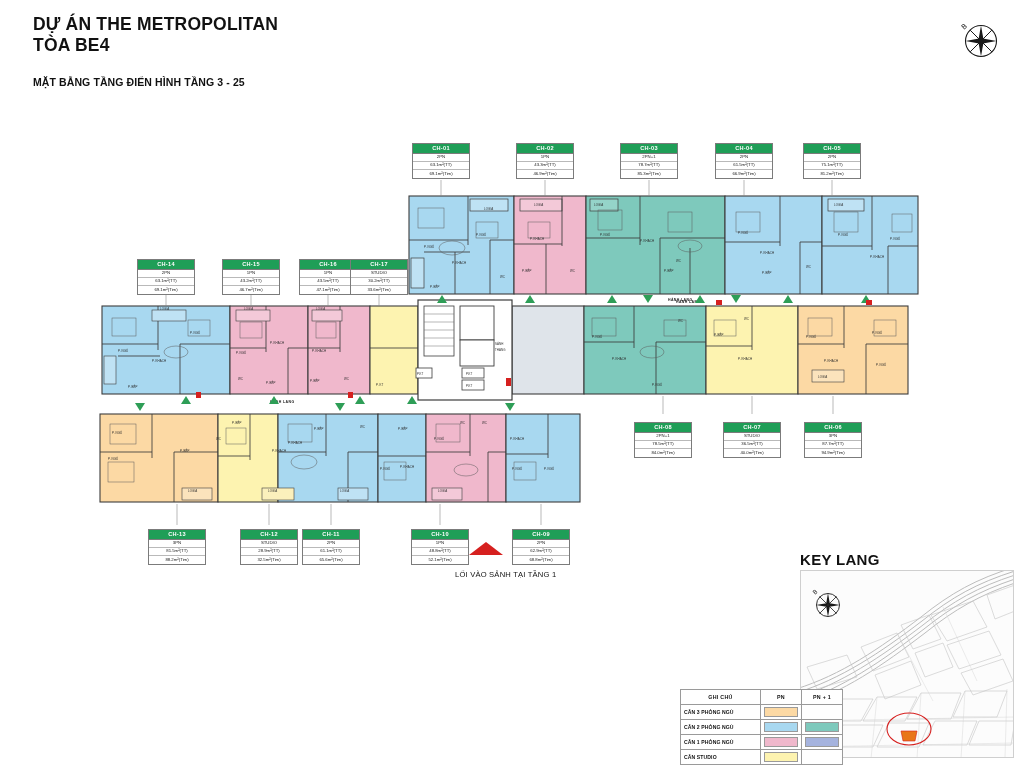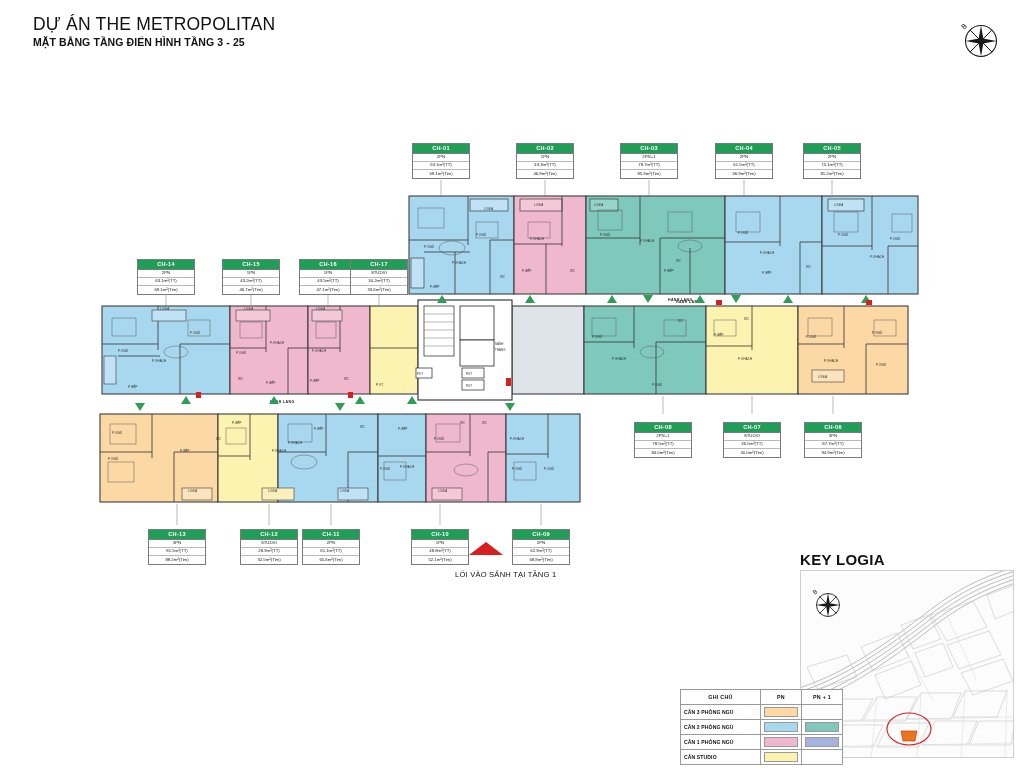--- a/index.html
+++ b/index.html
@@ -7,23 +7,23 @@
     width: 1024px; height: 768px;
     background: #ffffff;
     font-family: "Liberation Sans", sans-serif;
     position: relative;
     overflow: hidden;
     color: #111;
   }
 
   
   #title-block { position: absolute; left: 33px; top: 14px; }
-  #title-block .l1 { font-size: 17.5px; font-weight: normal; letter-spacing: .2px; line-height: 21px; }
+  #title-block .l1 { font-size: 17.5px; font-weight: bold; letter-spacing: .2px; line-height: 21px; }
   #title-block .l2 { font-size: 17.5px; font-weight: bold; letter-spacing: .2px; line-height: 21px; }
-  #title-block .l3 { font-size: 10.5px; font-weight: bold; letter-spacing: .1px; margin-top: 1px; }
+  #title-block .l3 { font-size: 10.5px; font-weight: bold; letter-spacing: .1px; margin-top: 20px; }
 
   
   #compass-top { position: absolute; left: 953px; top: 14px; width: 52px; height: 52px; }
 
   
   .unit-label {
     position: absolute;
     width: 58px;
     border: 1px solid #7b7b7b;
     background: #ffffff;
@@ -91,20 +91,21 @@
 
   
   .rm { font-size: 2.9px; fill: #2b2b2b; font-family: "Liberation Sans", sans-serif; letter-spacing: .1px; }
   .rmb { font-size: 3.5px; fill: #1a1a1a; font-weight: bold; font-family: "Liberation Sans", sans-serif; letter-spacing: .4px; }
 </style>
 </head>
 <body>
 
 <div id="title-block">
   <div class="l1">DỰ ÁN THE METROPOLITAN</div>
+  <div class="l2">TÒA BE4</div>
   <div class="l3">MẶT BẰNG TẦNG ĐIỂN HÌNH TẦNG 3 - 25</div>
 </div>
 
 <svg id="compass-top" viewBox="0 0 52 52">
   <circle cx="28" cy="27" r="15.5" fill="none" stroke="#1a1a1a" stroke-width="1.1"></circle>
   <g fill="#1a1a1a">
     <path d="M28 11.5 L30.4 25 L28 27 L25.6 25 Z"></path>
     <path d="M28 42.5 L30.4 29 L28 27 L25.6 29 Z"></path>
     <path d="M12.5 27 L26 29.4 L28 27 L26 24.6 Z"></path>
     <path d="M43.5 27 L30 29.4 L28 27 L30 24.6 Z"></path>
@@ -529,21 +530,21 @@
     <div class="unit-label" style="left: 512px; top: 529px;">
       <div class="hdr">CH-09</div>
       <div class="row">2PN</div>
       <div class="row">62.9m²(TT)</div>
       <div class="row">68.8m²(Tim)</div>
     </div>
   </div>
 
 <div id="entry-caption">LỐI VÀO SẢNH TẠI TẦNG 1</div>
 
-<div id="keyplan-title">KEY LOGIA</div>
+<div id="keyplan-title">KEY LANG</div>
 <div id="keyplan-box">
   <svg viewBox="0 0 214 188" width="214" height="188">
     <rect width="214" height="188" fill="#fcfcfc"></rect>
 
     <g stroke="#bdbdbd" stroke-width="1" fill="none">
       <path d="M-5 118 C 40 104, 78 78, 120 46 C 150 22, 175 8, 214 -4"></path>
       <path d="M-5 127 C 40 113, 80 86, 122 54 C 152 30, 177 16, 214 4"></path>
       <path d="M-5 136 C 42 122, 82 94, 124 62 C 154 38, 179 24, 214 12"></path>
     </g>
     <g stroke="#9e9e9e" stroke-width=".7" fill="none">

